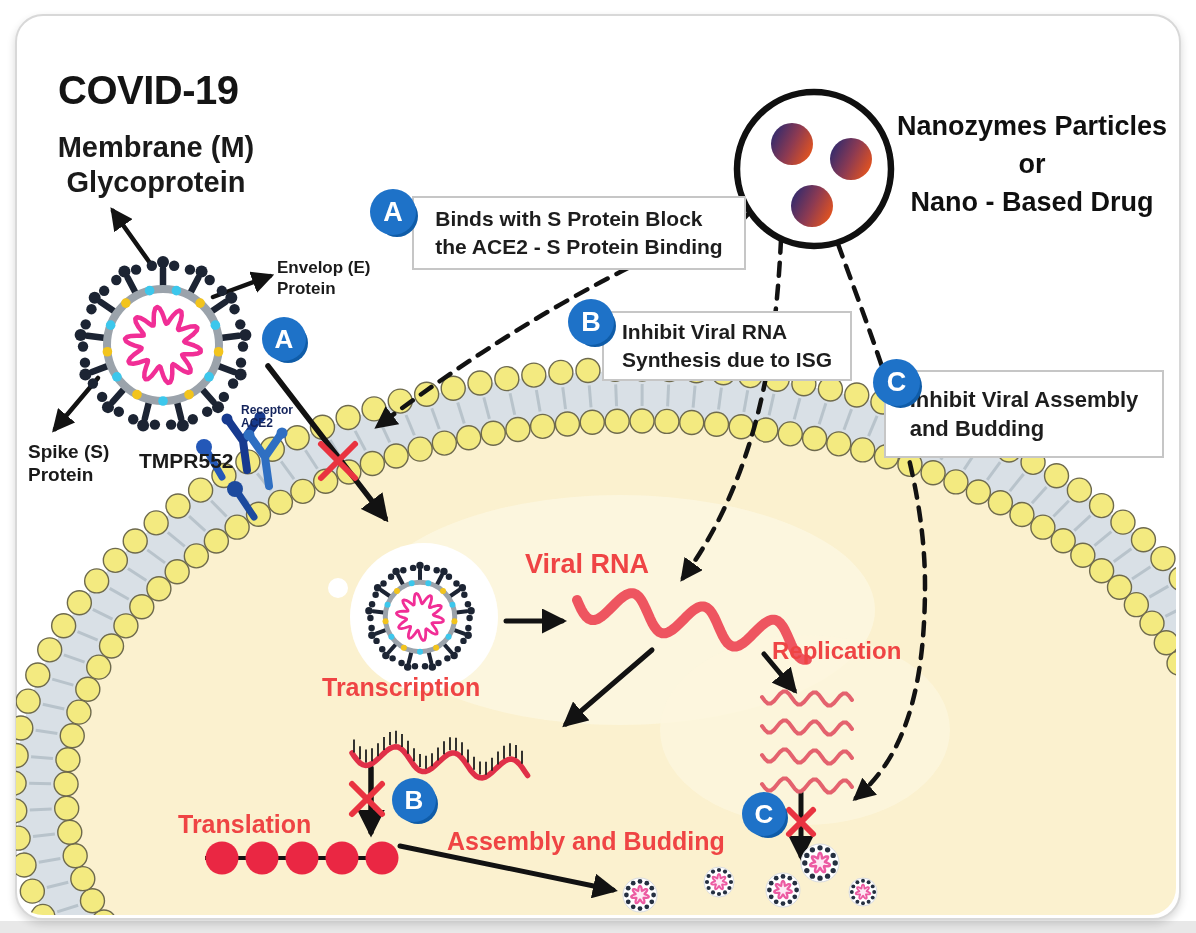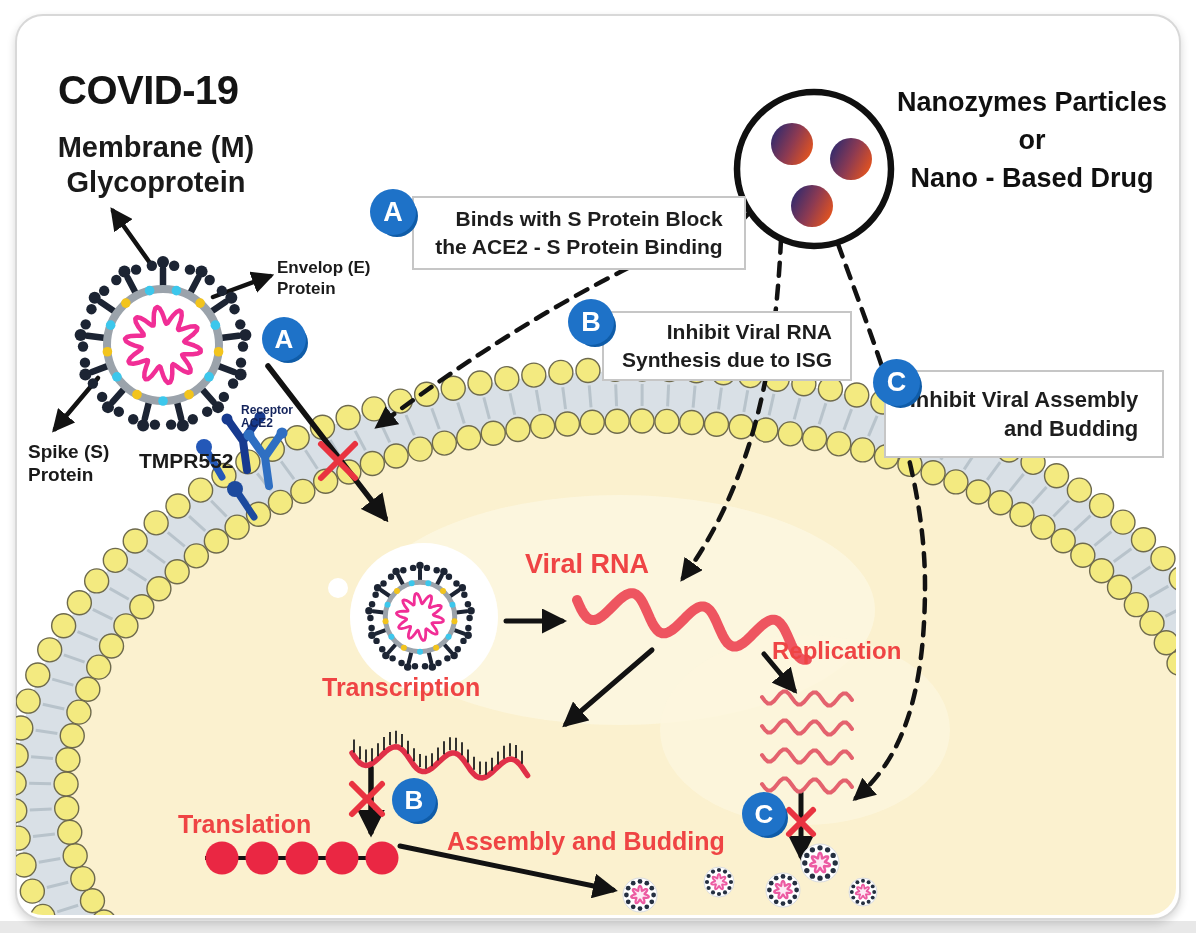--- a/index.html
+++ b/index.html
@@ -5,26 +5,26 @@
   html,body{margin:0;padding:0;background:#ffffff;}
   .page{position:relative;width:1196px;height:933px;overflow:hidden;
         font-family:"Liberation Sans",sans-serif;color:#1a1a1a;}
   .bottom-strip{position:absolute;left:0;top:921px;width:1196px;height:12px;background:#e8e8e8;z-index:0;}
   .card{position:absolute;left:15px;top:14px;width:1162px;height:902px;background:#ffffff;
         border:2px solid #d8d8d8;border-radius:28px;box-shadow:0 4px 9px rgba(0,0,0,.16);z-index:1;}
   svg#fig{position:absolute;left:0;top:0;z-index:2;}
   .lbl{position:absolute;z-index:3;white-space:pre-line;font-weight:bold;line-height:1.22;}
   .title{font-size:40px;letter-spacing:-.5px;color:#141414;}
   .big{font-size:29px;text-align:center;}
-  .nano{font-size:27px;text-align:center;line-height:1.4;color:#101010;}
+  .nano{font-size:27px;text-align:center;line-height:1.4;color:#101010;margin-top:24px;}
   .small{font-size:17px;}
   .tmpr{font-size:21px;margin-left:24px;}
   .receptor{font-size:12px;color:#14245c;line-height:1.1;}
   .mech-box{position:absolute;z-index:3;background:#ffffff;border:2px solid #c6c6c6;
-            display:flex;align-items:center;justify-content:center;text-align:right;
+            display:flex;align-items:center;justify-content:center;text-align:left;
             white-space:pre-line;font-weight:bold;color:#1d1d1d;line-height:1.32;}
   .badge{position:absolute;z-index:4;border-radius:50%;background:#1e72c8;color:#fff;
          display:flex;align-items:center;justify-content:center;font-weight:bold;
          box-shadow:4px 4px 0 -2px #0f5ca8;}
   .flow{font-size:25px;color:#ef4444;}
 </style>
 </head>
 <body>
 
 <div class="page">

